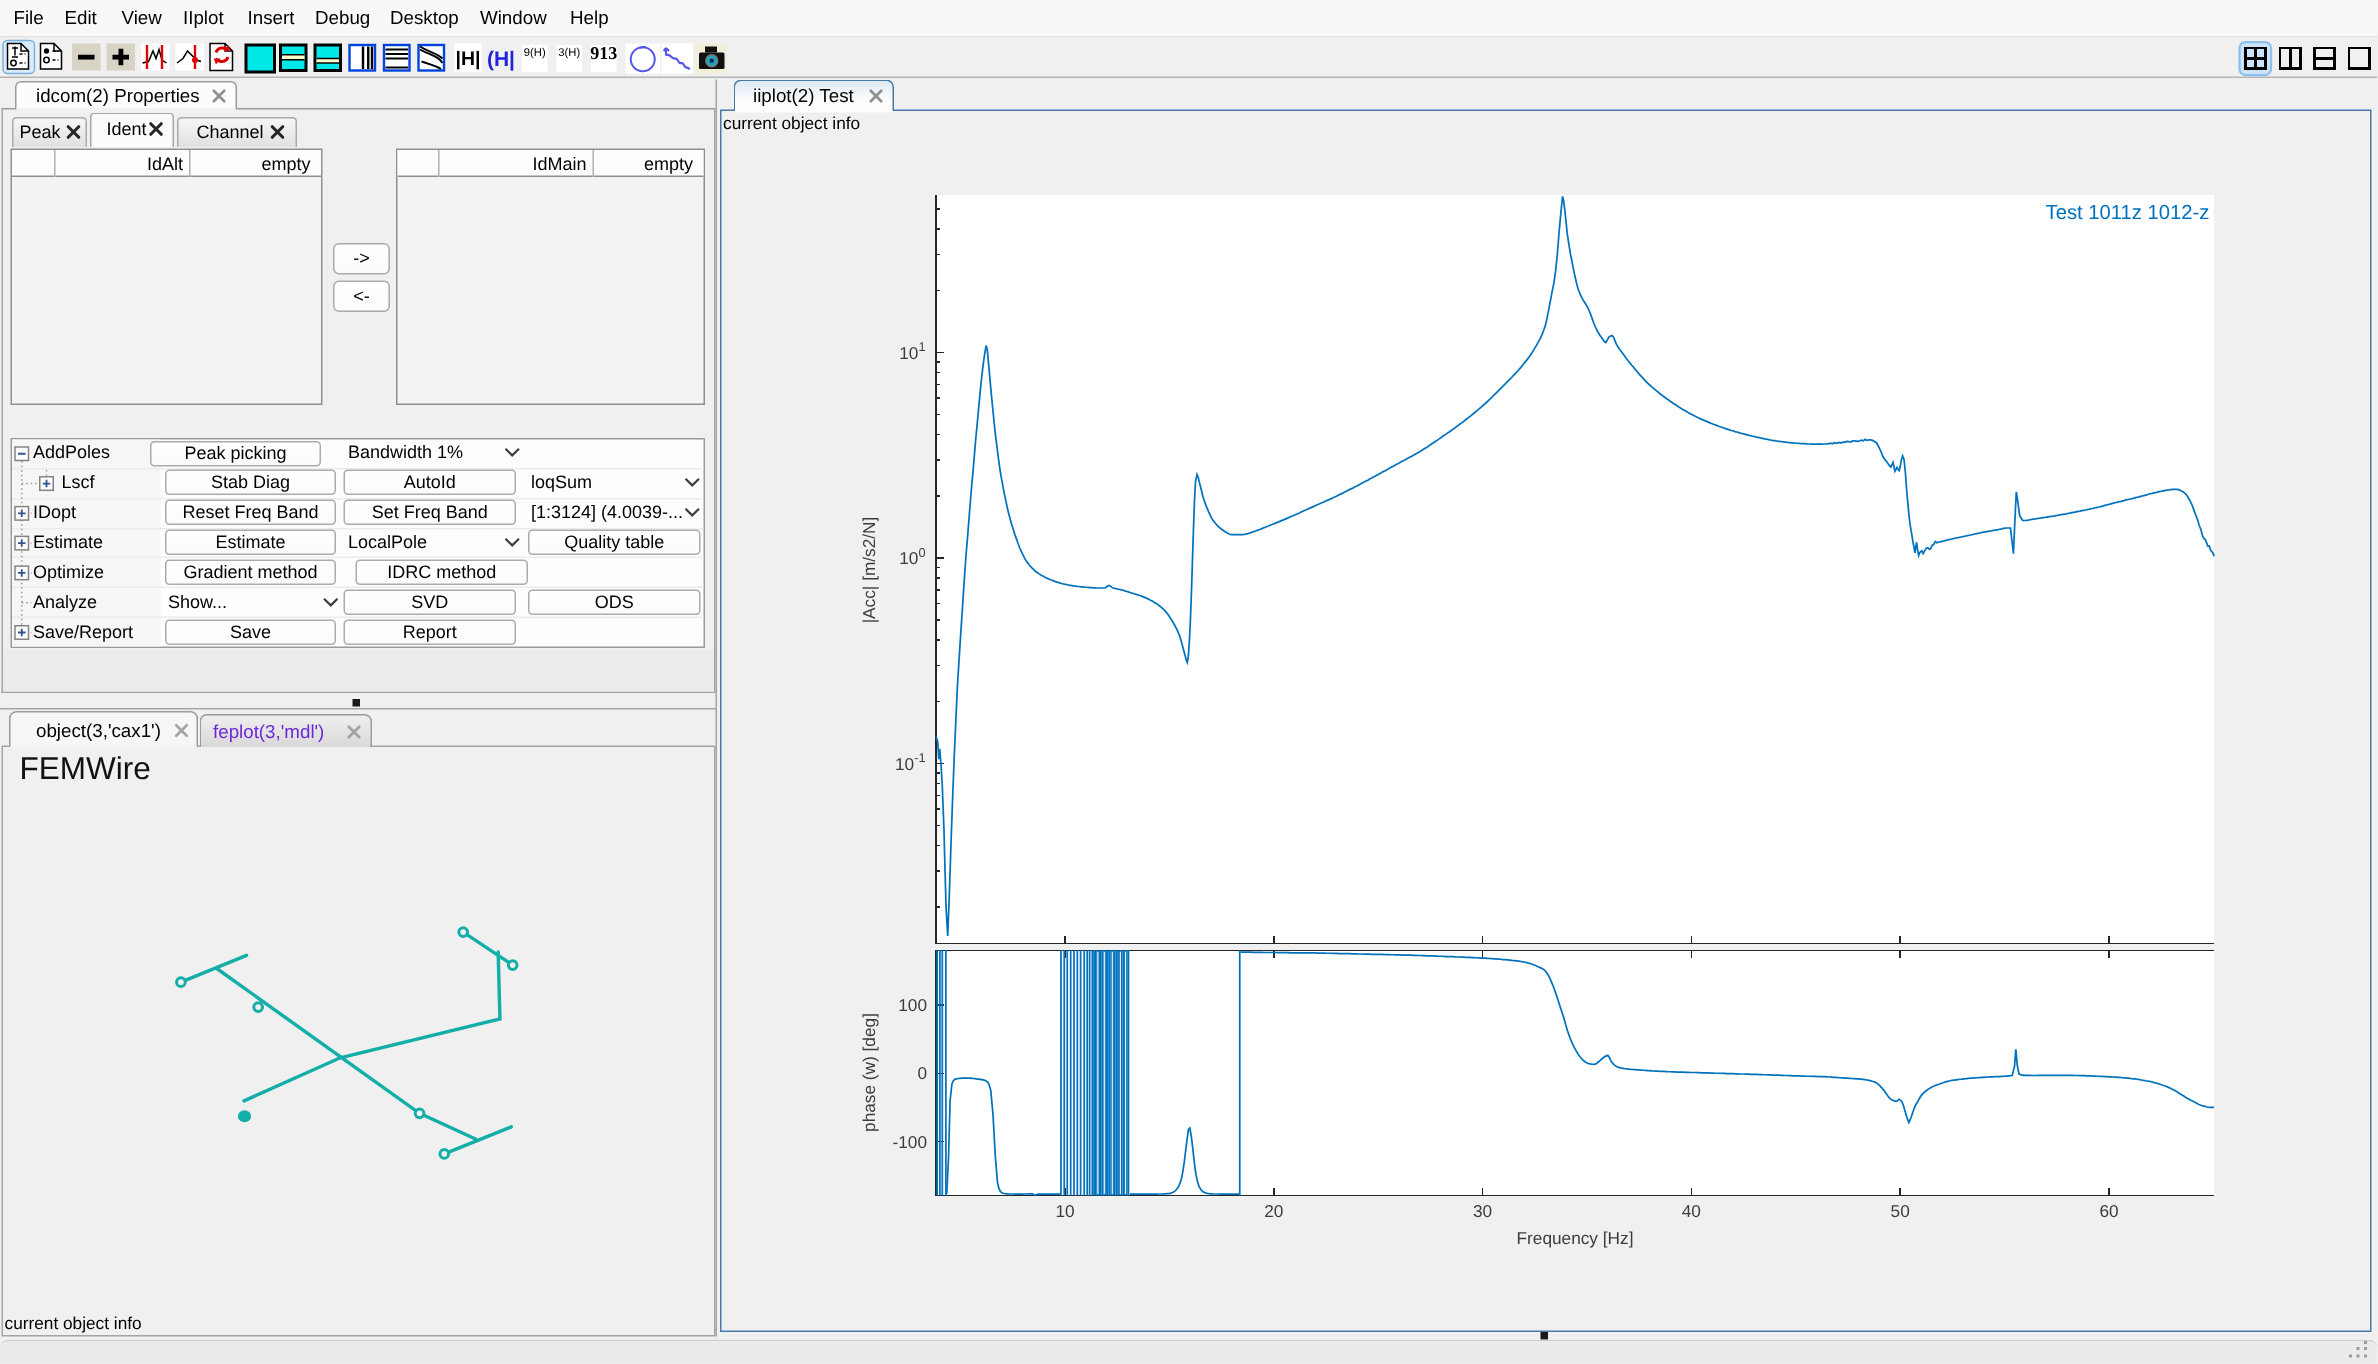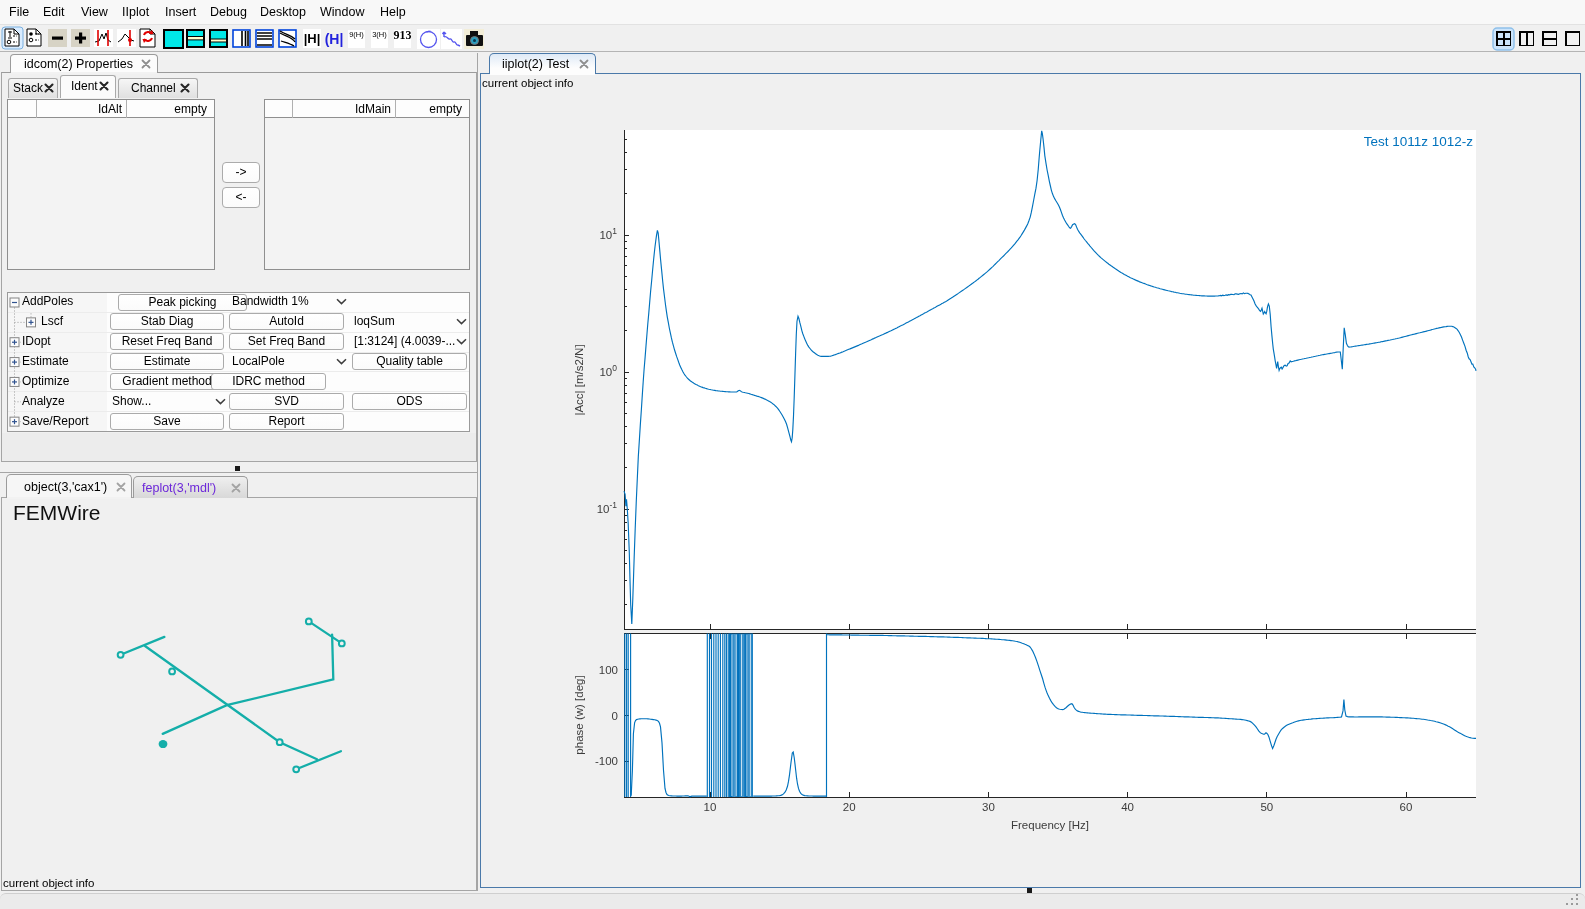--- a/index.html
+++ b/index.html
@@ -96,21 +96,21 @@
 </g>
   </svg>
 <div class="abs" style="left:1px;top:72px;width:476px;height:390px;border:1px solid #a5a5a5;border-top:1px solid #9b9b9b;background:#f0f0f0"></div>
 <div class="abs" style="left:10px;top:54px;width:148px;height:19px;background:#fcfcfc;border:1px solid #9b9b9b;border-bottom:none;border-radius:4px 4px 0 0"></div>
 <div class="abs" style="left:11px;top:72px;width:146px;height:2px;background:#f2f2f2"></div>
 <div class="tx" style="left:24px;top:57px;font-size:12.5px">idcom(2) Properties</div>
 <svg style="position:absolute;left:141px;top:59px" width="10" height="10" viewBox="0 0 10 10">
     <path d="M1.5,1.5 L8.5,8.5 M8.5,1.5 L1.5,8.5" stroke="#8f8f8f" stroke-width="1.8" stroke-linecap="round"></path>
   </svg>
 <div class="abs" style="left:8px;top:78px;width:50px;height:20px;background:linear-gradient(#f6f6f6,#e0e0e0);border:1px solid #a9a9a9;border-bottom:none;border-radius:3px 3px 0 0"></div>
-<div class="tx" style="left:13px;top:81px">Stack</div>
+<div class="tx" style="left:13px;top:81px">Peak</div>
 <svg style="position:absolute;left:44px;top:83px" width="10" height="10" viewBox="0 0 10 10">
     <path d="M1.5,1.5 L8.5,8.5 M8.5,1.5 L1.5,8.5" stroke="#262626" stroke-width="2.1" stroke-linecap="round"></path>
   </svg>
 <div class="abs" style="left:60px;top:75px;width:56px;height:23px;background:#fbfbfb;border:1px solid #a9a9a9;border-bottom:none;border-radius:3px 3px 0 0"></div>
 <div class="tx" style="left:71px;top:79px">Ident</div>
 <svg style="position:absolute;left:99px;top:81px" width="10" height="10" viewBox="0 0 10 10">
     <path d="M1.5,1.5 L8.5,8.5 M8.5,1.5 L1.5,8.5" stroke="#262626" stroke-width="2.1" stroke-linecap="round"></path>
   </svg>
 <div class="abs" style="left:118px;top:78px;width:80px;height:20px;background:linear-gradient(#f6f6f6,#e0e0e0);border:1px solid #a9a9a9;border-bottom:none;border-radius:3px 3px 0 0"></div>
 <div class="tx" style="left:131px;top:81px">Channel</div>
@@ -168,21 +168,21 @@
     <line x1="12" y1="129.65999999999997" x2="17" y2="129.65999999999997" stroke="#31538f" stroke-width="1.2"></line>
     <line x1="14.5" y1="127.15999999999997" x2="14.5" y2="132.15999999999997" stroke="#31538f" stroke-width="1.2"></line>
   </svg>
 <div class="tx" style="left:22px;top:294px">AddPoles</div>
 <div class="tx" style="left:41px;top:314px">Lscf</div>
 <div class="tx" style="left:22px;top:334px">IDopt</div>
 <div class="tx" style="left:22px;top:354px">Estimate</div>
 <div class="tx" style="left:22px;top:374px">Optimize</div>
 <div class="tx" style="left:22px;top:394px">Analyze</div>
 <div class="tx" style="left:22px;top:414px">Save/Report</div>
-<div class="btn" style="left:118px;top:294px;width:129px">Peak picking</div>
+<div class="btn" style="left:100px;top:294px;width:114px">Peak picking</div>
 <div class="tx" style="left:232px;top:294px">Bandwidth 1%</div>
 <svg width="11" height="7" viewBox="0 0 11 7" style="position:absolute;top:298px;left:336px">
     <path d="M1,1.2 L5.5,5.6 L10,1.2" fill="none" stroke="#3f3f3f" stroke-width="1.5"></path>
   </svg>
 <div class="btn" style="left:110px;top:313px;width:114px">Stab Diag</div>
 <div class="btn" style="left:229px;top:313px;width:115px">AutoId</div>
 <div class="tx" style="left:354px;top:314px">loqSum</div>
 <svg width="11" height="7" viewBox="0 0 11 7" style="position:absolute;top:318px;left:456px">
     <path d="M1,1.2 L5.5,5.6 L10,1.2" fill="none" stroke="#3f3f3f" stroke-width="1.5"></path>
   </svg>
@@ -192,21 +192,21 @@
 <svg width="11" height="7" viewBox="0 0 11 7" style="position:absolute;top:338px;left:456px">
     <path d="M1,1.2 L5.5,5.6 L10,1.2" fill="none" stroke="#3f3f3f" stroke-width="1.5"></path>
   </svg>
 <div class="btn" style="left:110px;top:353px;width:114px">Estimate</div>
 <div class="tx" style="left:232px;top:354px">LocalPole</div>
 <svg width="11" height="7" viewBox="0 0 11 7" style="position:absolute;top:358px;left:336px">
     <path d="M1,1.2 L5.5,5.6 L10,1.2" fill="none" stroke="#3f3f3f" stroke-width="1.5"></path>
   </svg>
 <div class="btn" style="left:352px;top:353px;width:115px">Quality table</div>
 <div class="btn" style="left:110px;top:373px;width:114px">Gradient method</div>
-<div class="btn" style="left:211px;top:373px;width:115px">IDRC method</div>
+<div class="btn" style="left:237px;top:373px;width:115px">IDRC method</div>
 <div class="tx" style="left:112px;top:394px">Show...</div>
 <svg width="11" height="7" viewBox="0 0 11 7" style="position:absolute;top:398px;left:215px">
     <path d="M1,1.2 L5.5,5.6 L10,1.2" fill="none" stroke="#3f3f3f" stroke-width="1.5"></path>
   </svg>
 <div class="btn" style="left:229px;top:393px;width:115px">SVD</div>
 <div class="btn" style="left:352px;top:393px;width:115px">ODS</div>
 <div class="btn" style="left:110px;top:413px;width:114px">Save</div>
 <div class="btn" style="left:229px;top:413px;width:115px">Report</div>
 <div class="abs" style="left:0px;top:472px;width:478px;height:1px;background:#a5a5a5"></div>
 <div class="abs" style="left:1px;top:497px;width:476px;height:394px;border:1px solid #a5a5a5;background:#f0f0f0"></div>

